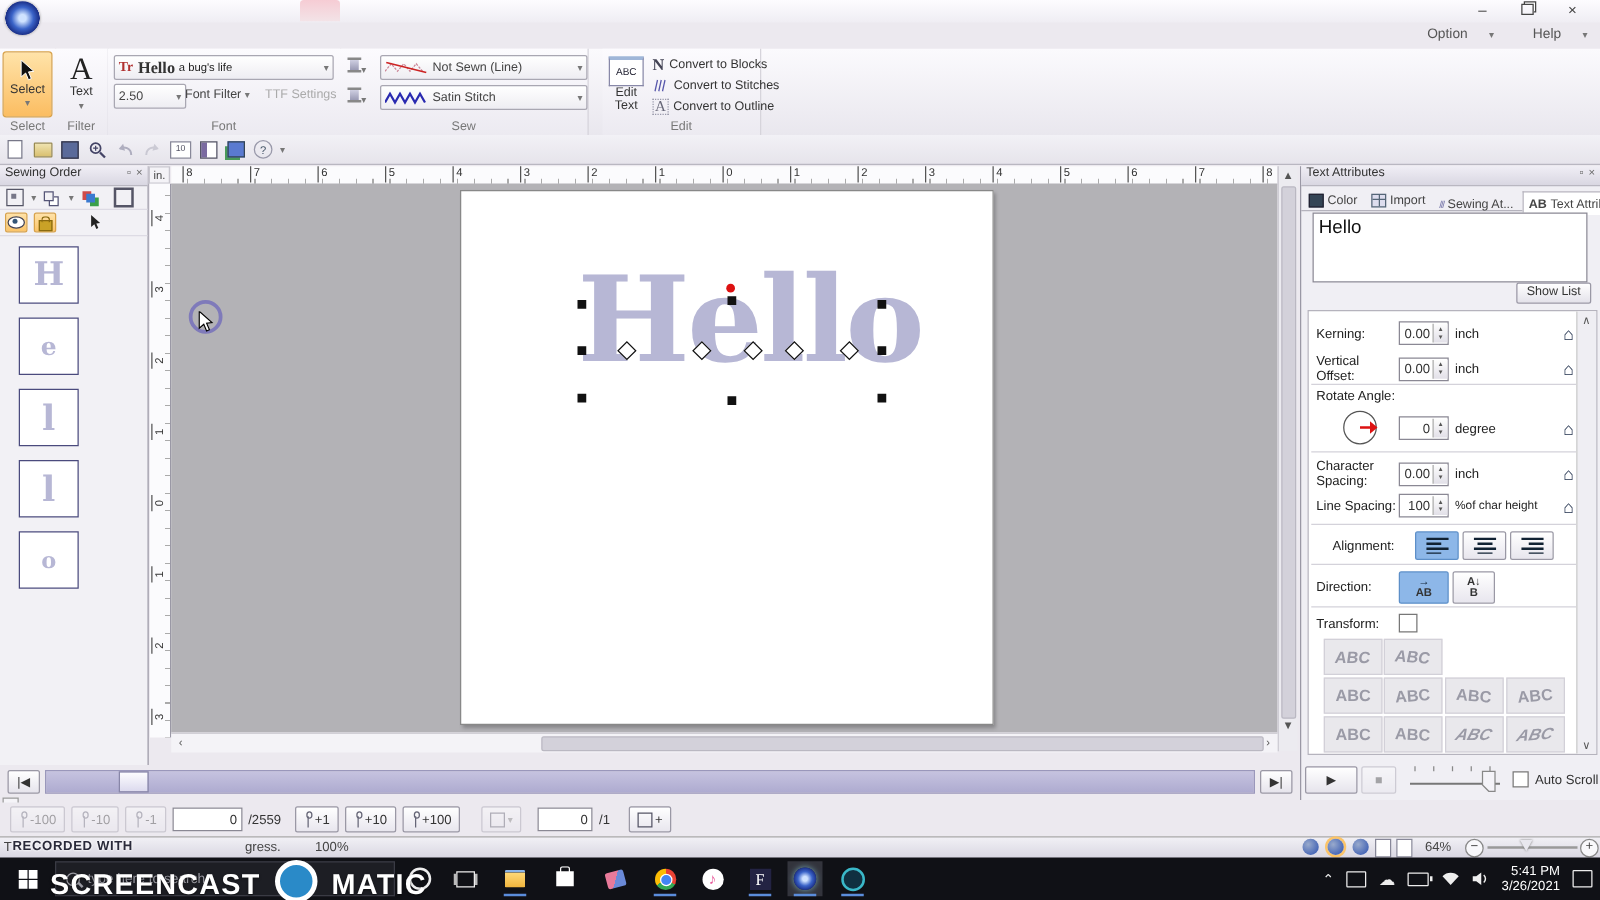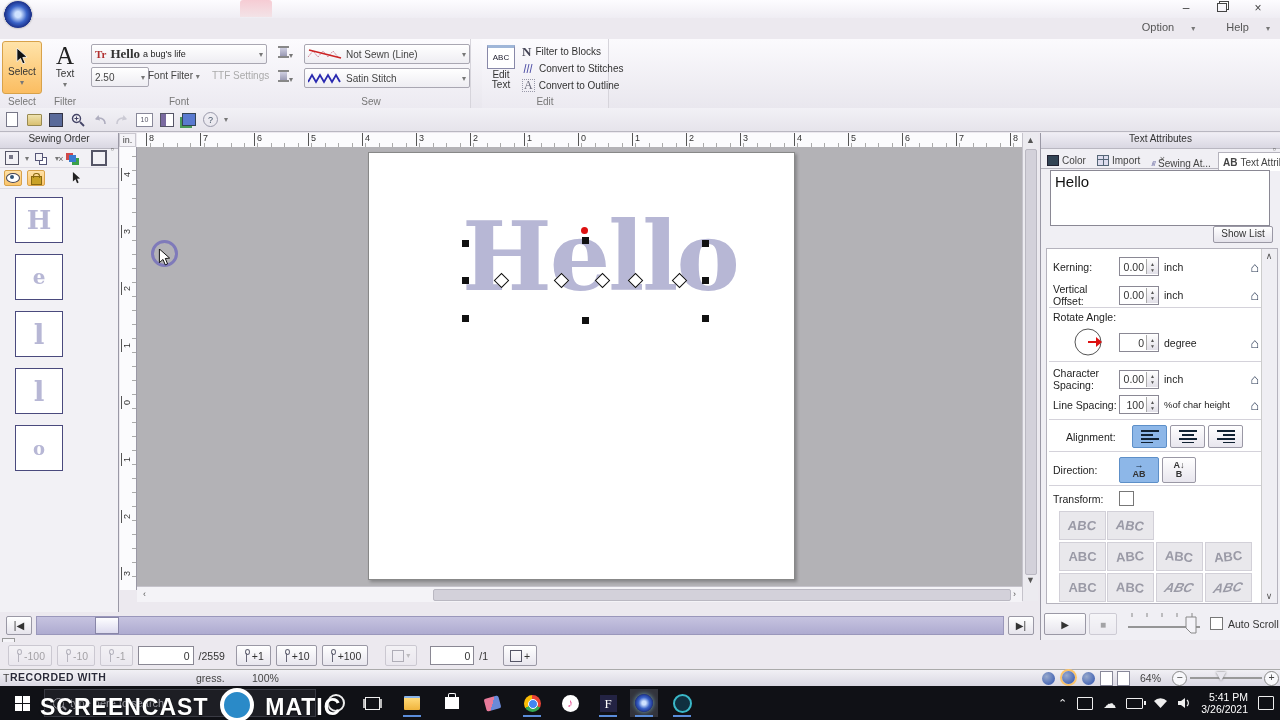--- a/index.html
+++ b/index.html
@@ -41,21 +41,21 @@
   .icoN{font-family:"Liberation Serif",serif;font-weight:bold;color:#445;font-size:13px;}
   .icoA{font-family:"Liberation Serif",serif;color:#667;font-size:12px;border:1px dotted #99a;padding:0 1px;line-height:11px;}
   
   #qat{top:108px;left:0;width:1280px;height:24px;background:linear-gradient(#f2f1f6,#e6e4eb);border-bottom:1px solid #b9b7c1;display:flex;align-items:center;gap:6px;padding-left:4px;box-sizing:border-box;}
   .qico{width:16px;height:16px;display:inline-flex;align-items:center;justify-content:center;font-size:11px;color:#556;}
   .page-ico{width:10px;height:13px;background:#fff;border:1px solid #778;}
   .folder-ico{width:13px;height:10px;background:linear-gradient(#efe3b0,#d9c070);border:1px solid #998a50;border-radius:1px;}
   .save-ico{width:12px;height:12px;background:#5a6a9a;border:1px solid #334;}
   .dis{opacity:.4;}
   
-  .phdr{height:15px;background:linear-gradient(#f0eef5,#d9d7e2);border-bottom:1px solid #b9b7c1;display:flex;align-items:center;padding:0 4px;font-size:10px;color:#333;flex-direction:column;}
+  .phdr{height:15px;background:linear-gradient(#f0eef5,#d9d7e2);border-bottom:1px solid #b9b7c1;display:flex;padding:0 4px;font-size:10px;color:#333;}
   .phdr .hico{margin-left:auto;font-size:9px;color:#666;}
   #leftpanel{top:133px;left:0;width:118px;height:479px;background:#f2f1f5;border-right:1px solid #9a98a5;}
   .ptool{display:flex;align-items:center;gap:5px;padding:2px 4px;border-bottom:1px solid #dddbe4;}
   .tico{width:16px;height:14px;display:inline-flex;align-items:center;justify-content:center;font-size:10px;color:#445;}
   .framico{width:12px;height:12px;border:1px solid #556;position:relative;}
   .framico i{position:absolute;width:4px;height:4px;background:#778;left:3px;top:3px;}
   .orange{background:linear-gradient(#ffe2a8,#fbc469);border:1px solid #d8a24a;border-radius:2px;}
   .eye{width:12px;height:8px;border:1px solid #445;border-radius:50%;position:relative;background:#fff;}
   .eye i{position:absolute;left:3px;top:1px;width:4px;height:4px;border-radius:50%;background:#357;}
   .lock{width:9px;height:7px;background:#c9a227;border:1px solid #8a6a10;position:relative;margin-top:4px;}
@@ -206,21 +206,21 @@
       </div>
       <div class="grplabel">Sew</div>
     </div>
     <div class="grp" style="left:482px;width:126px;">
       <div class="bigbtn" style="left:2px;top:3px;width:34px;height:50px;">
         <span class="editico">ABC</span>
         <span style="font-size:10px;line-height:10px;text-align:center;"><span>Edit</span><br><span>Text</span></span>
       </div>
       <div class="edrow" style="top:4px;">
         <span class="icoN">N</span>
-        <span>Filter to Blocks</span>
+        <span>Convert to Blocks</span>
       </div>
       <div class="edrow" style="top:21px;justify-content:space-between;">
         <svg width="13" height="11" viewBox="0 0 13 11">
           <g stroke="#55a" stroke-width="1">
               <line x1="2" y1="10" x2="4" y2="1"></line>
               <line x1="5" y1="10" x2="7" y2="1"></line>
               <line x1="8" y1="10" x2="10" y2="1"></line>
             </g>
         </svg>
         <span>Convert to Stitches</span>

